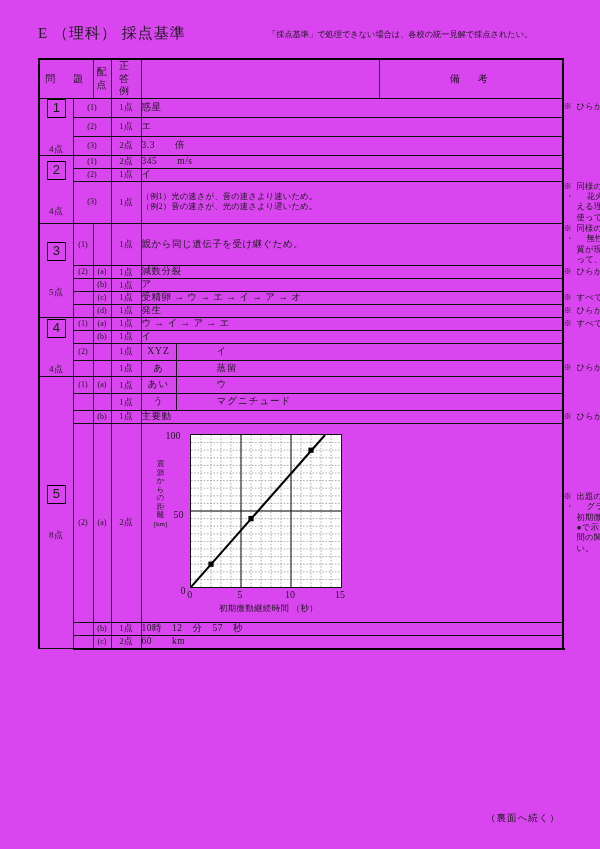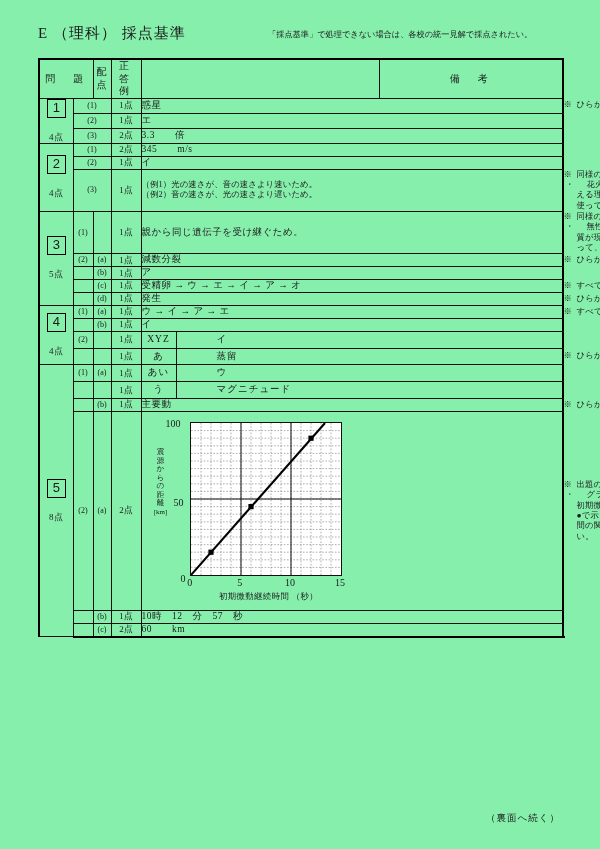--- a/index.html
+++ b/index.html
@@ -12,21 +12,21 @@
     height: 849px;
     font-family: "Liberation Serif", "DejaVu Serif", serif;
     color: #1a1a1a;
     position: relative;
     overflow: hidden;
   }
   .page {
     position: absolute;
     left: 0; top: 0;
     width: 600px; height: 849px;
-    background: #86efac;
+    background: #d946ef;
   }
 
   
   .doc-header {
     position: absolute;
     left: 38px; top: 24px;
     width: 548px;
     height: 30px;
   }
   .doc-title {
@@ -96,21 +96,21 @@
     border: 1.6px solid #000;
     width: 17px; height: 17px;
     line-height: 16px;
     font-size: 13px;
     text-align: center;
     font-family: "Liberation Sans", sans-serif;
   }
   .qpts {
     display: block;
     font-size: 9px;
-    margin-top: 14px;
+    margin-top: 26px;
     letter-spacing: 0.5px;
   }
   .subno {
     text-align: center;
     font-size: 8px;
     letter-spacing: 0;
   }
   .pts {
     text-align: center;
     font-size: 9px;

